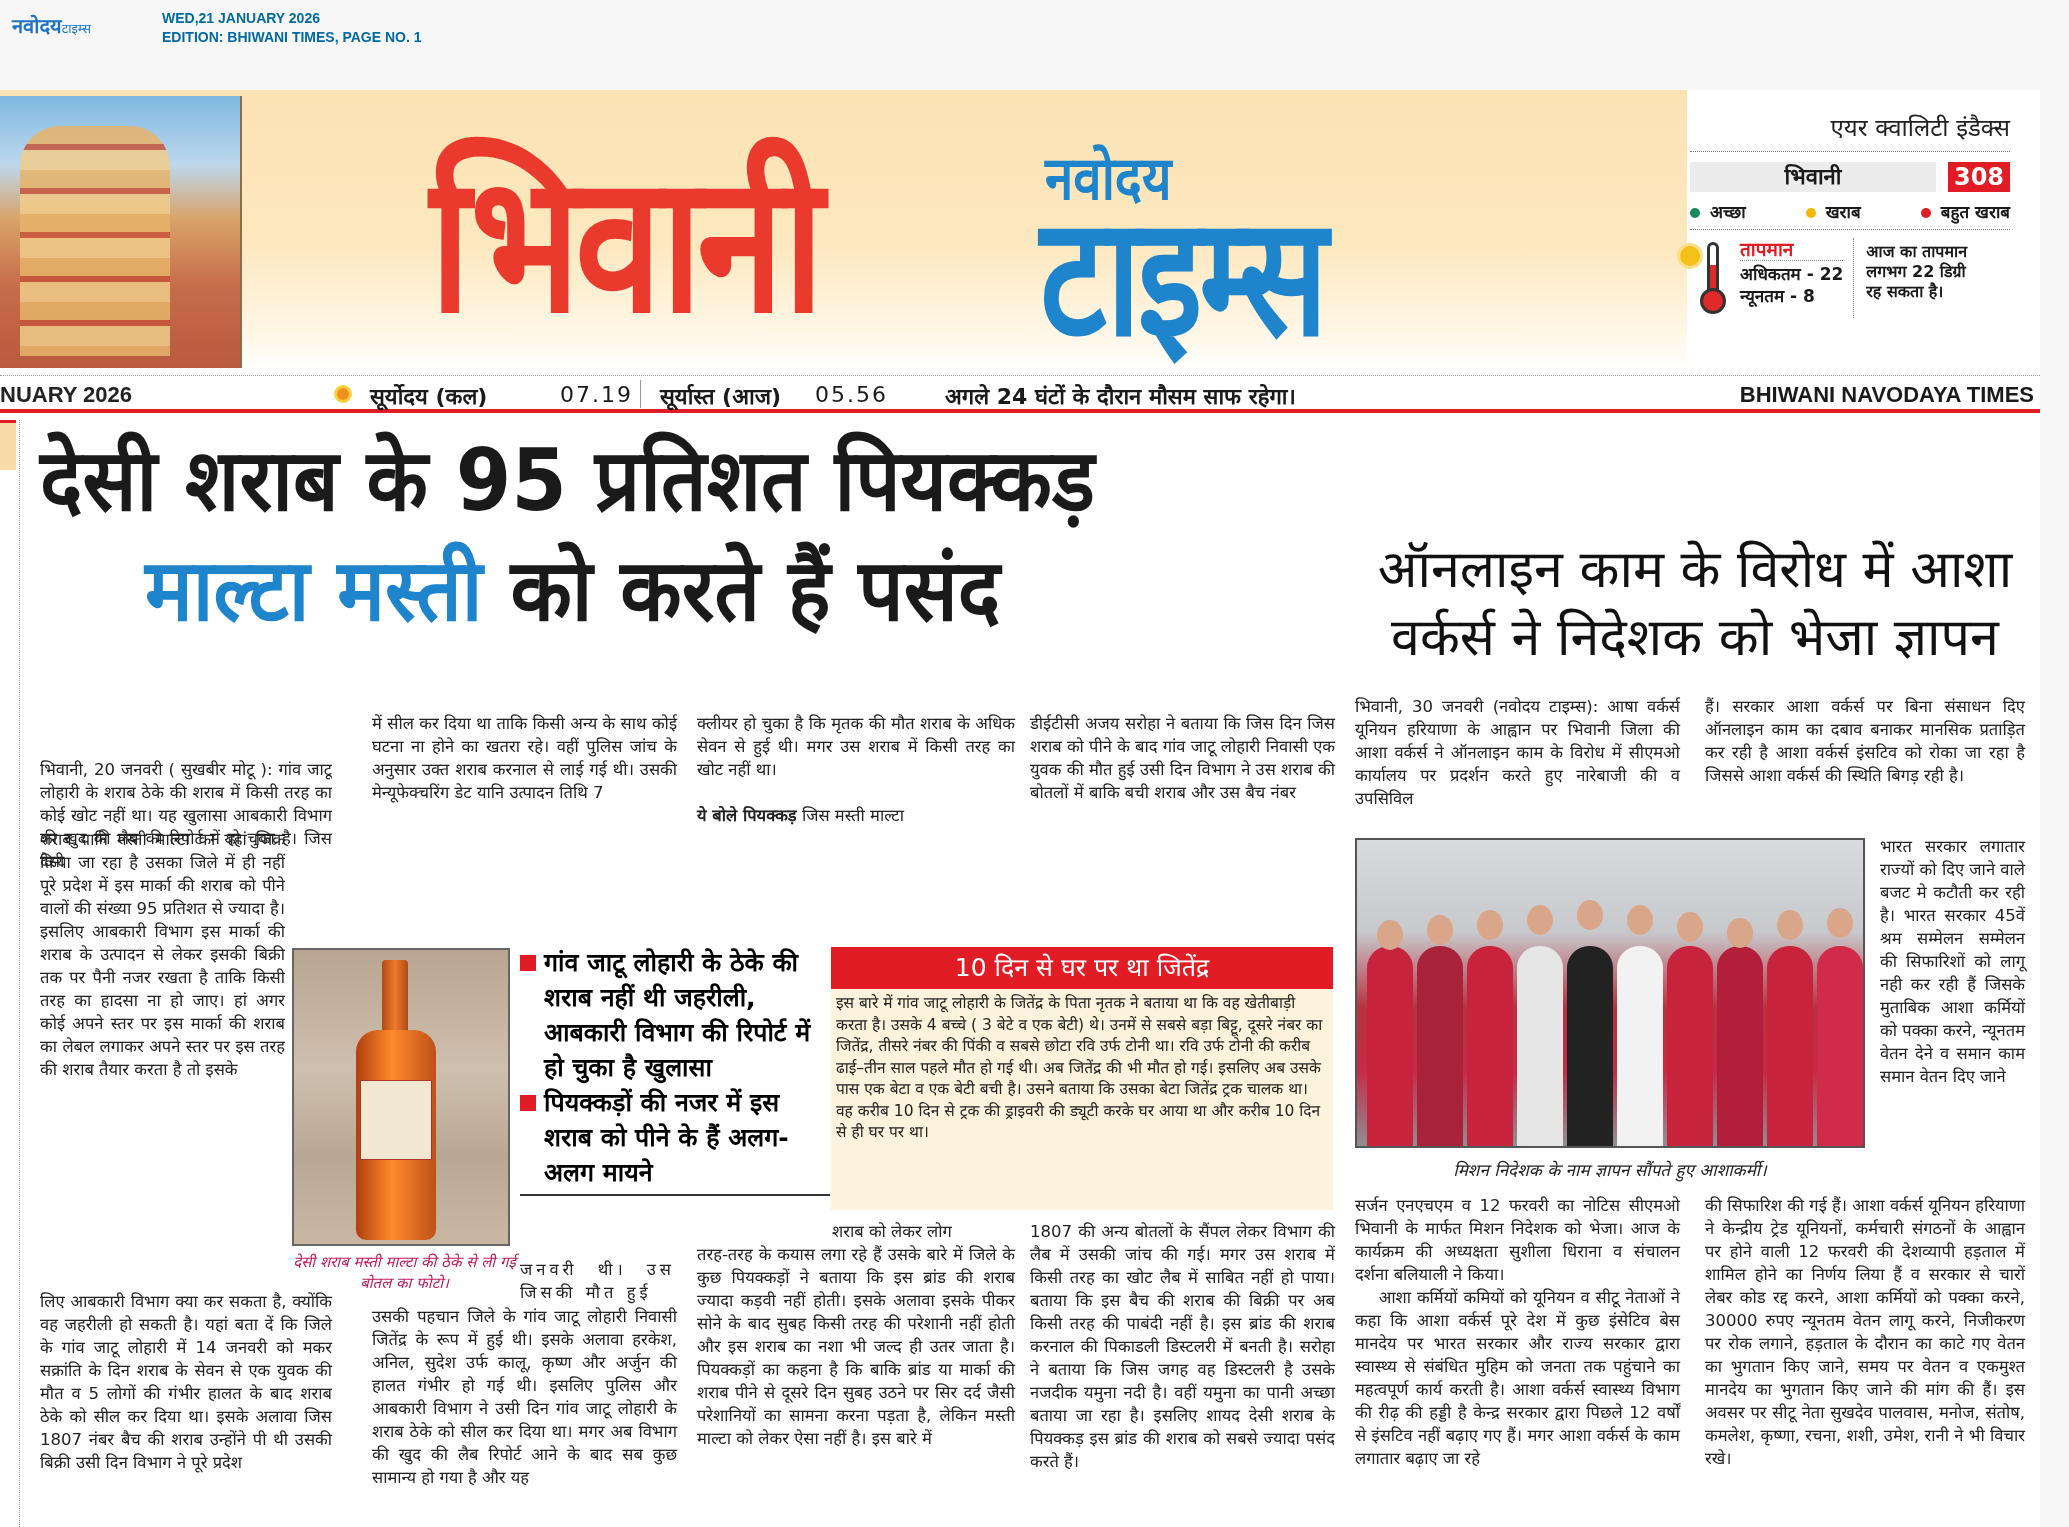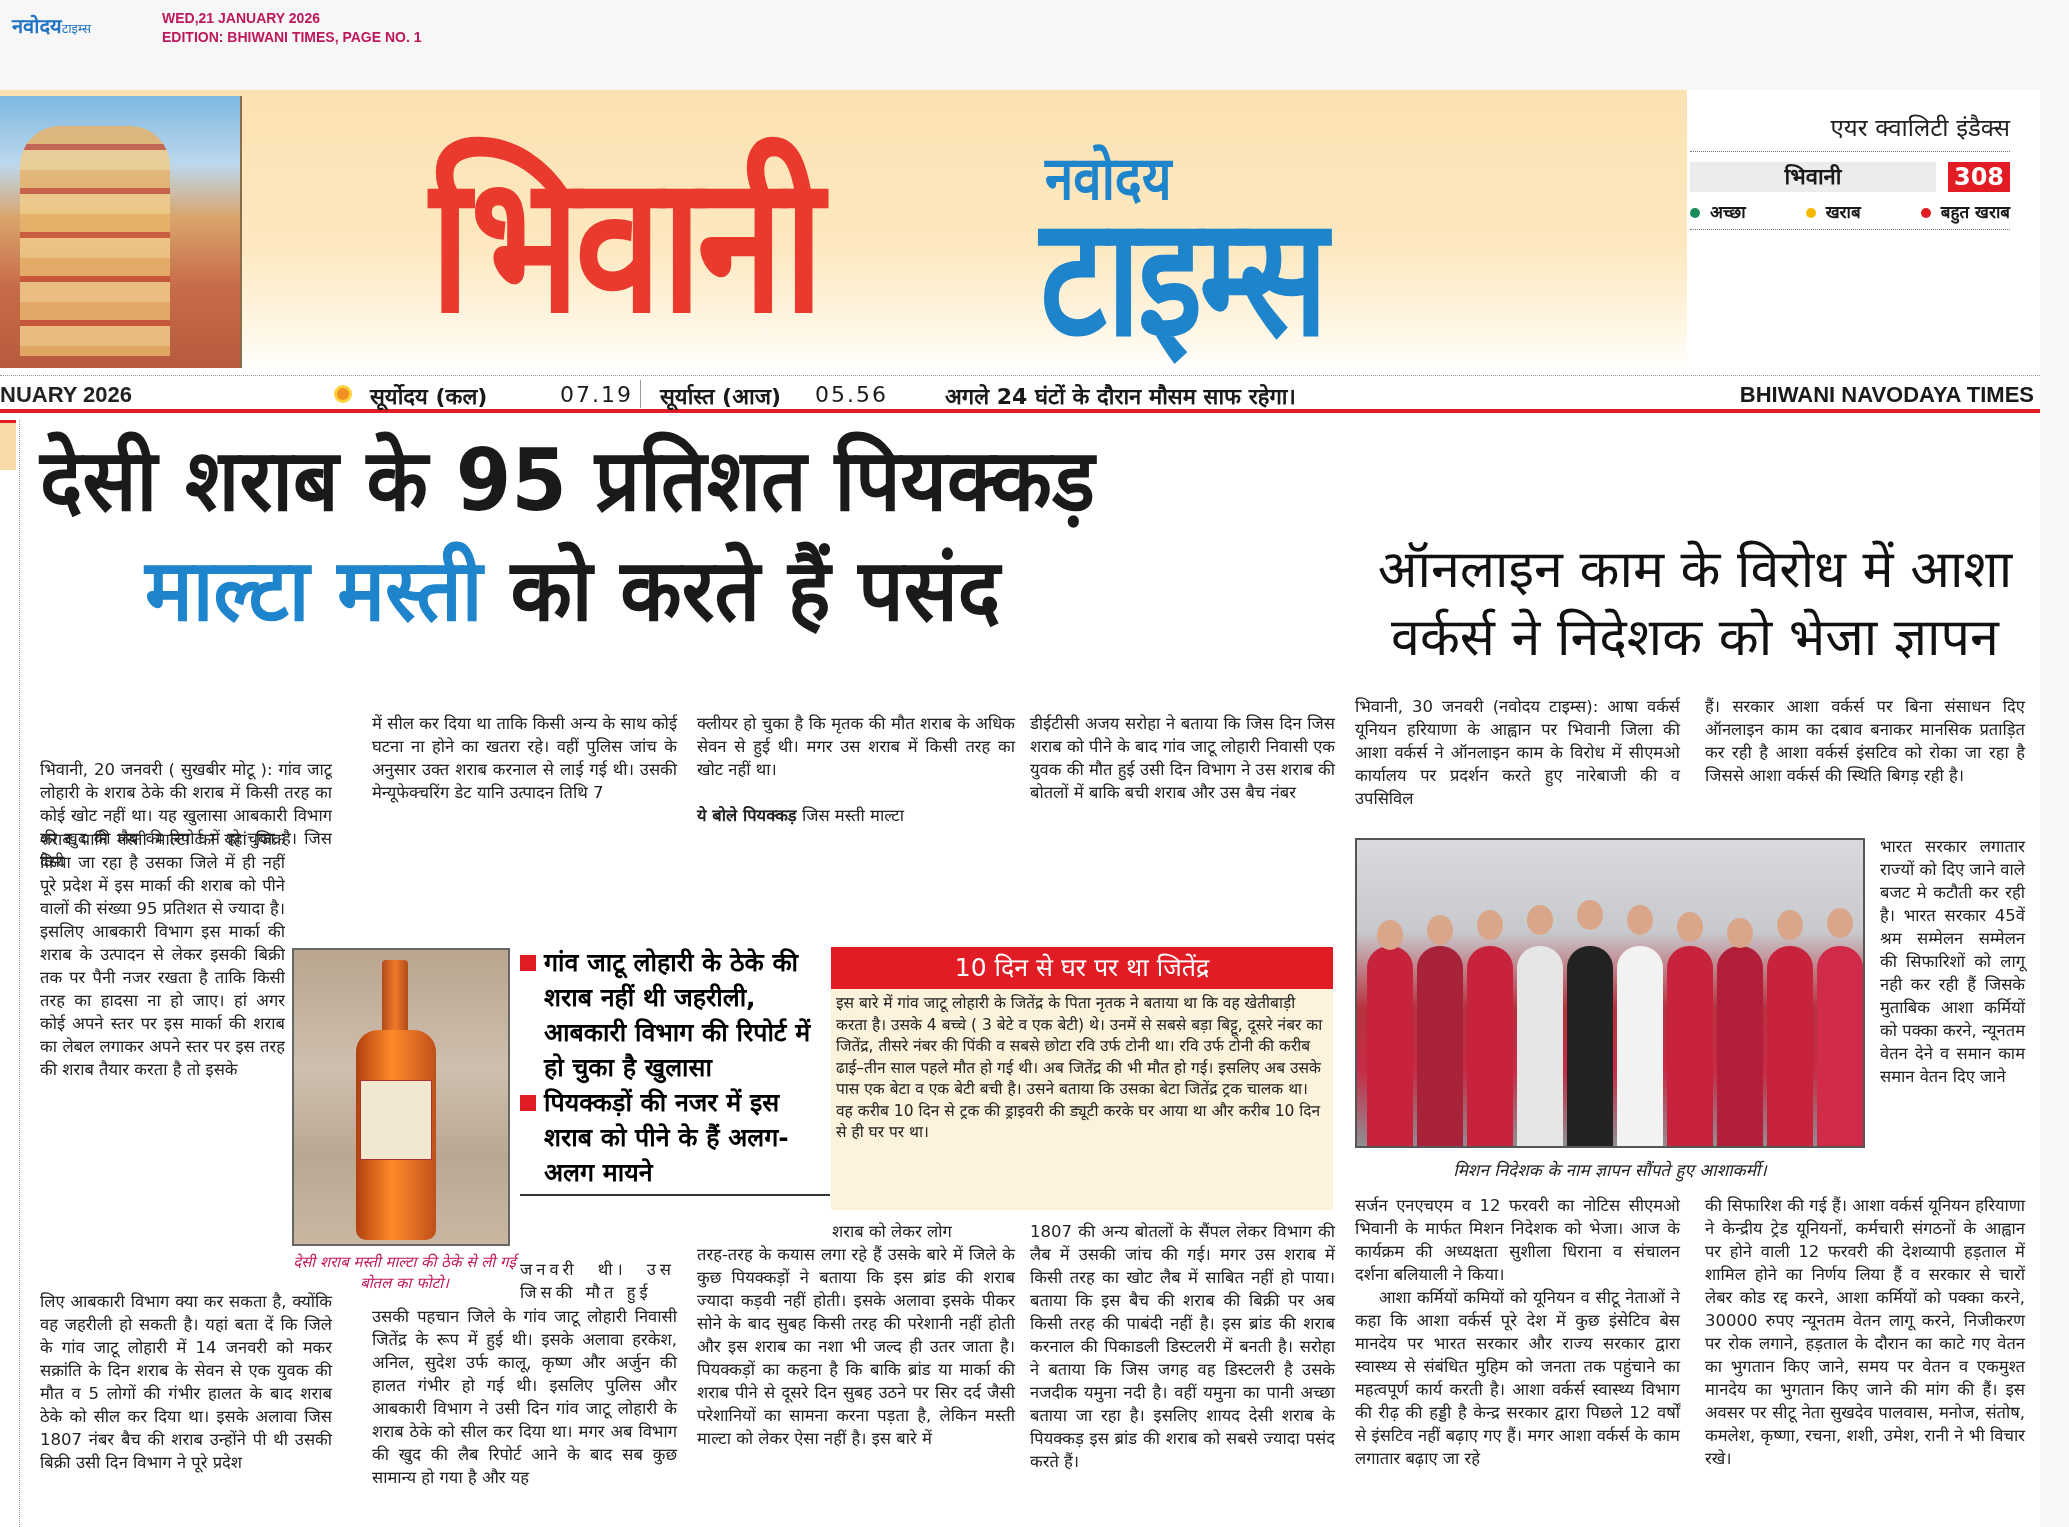--- a/index.html
+++ b/index.html
@@ -3,21 +3,21 @@
 <meta charset="utf-8">
 <style>
   * { box-sizing: border-box; margin: 0; padding: 0; }
   html, body { width: 2069px; height: 1527px; overflow: hidden; background: #f7f7f7; }
   body { font-family: "DejaVu Sans", "Liberation Sans", sans-serif; color: #1a1a1a; position: relative; }
 
   
   .topbar { position: absolute; left: 0; top: 0; width: 2069px; height: 60px; background: #f7f7f7; }
   .topbar .logo { position: absolute; left: 12px; top: 12px; font-weight: bold; font-size: 20px; color: #1f73c2; }
   .topbar .logo small { font-size: 13px; font-weight: normal; color: #1f73c2; }
-  .topbar .meta { position: absolute; left: 162px; top: 9px; font-family: "Liberation Sans", sans-serif; font-weight: bold; font-size: 14px; line-height: 19px; color: #be185d; }
+  .topbar .meta { position: absolute; left: 162px; top: 9px; font-family: "Liberation Sans", sans-serif; font-weight: bold; font-size: 14px; line-height: 19px; color: #0369a1; }
 
   
   .page { position: absolute; left: 0; top: 90px; width: 2040px; height: 1437px; background: #fff; overflow: hidden; }
   .right-margin { position: absolute; left: 2040px; top: 60px; width: 29px; height: 1467px; background: #f7f7f7; }
 
   
   .masthead { position: absolute; left: 0; top: 0; width: 1687px; height: 280px;
     background: linear-gradient(180deg, #fbe2b3 0%, #fde8bf 55%, #fff6e4 85%, #ffffff 100%); }
   .temple { position: absolute; left: 0; top: 6px; width: 242px; height: 272px;
     background: linear-gradient(180deg, #7fb8e0 0%, #bcd8ee 25%, #d9a46a 45%, #c76c4a 70%, #b85a3e 100%); border-right: 2px solid #8a6d4b; }
@@ -139,20 +139,37 @@
     <div class="aqi">
       <div class="aqi-title">एयर क्वालिटी इंडैक्स</div>
       <div class="aqi-row">
         <div class="aqi-city">भिवानी</div>
         <div class="aqi-val">308</div>
       </div>
       <div class="aqi-legend">
         <span><i class="dot" style="background:#1a8a5a"></i><b>अच्छा</b></span>
         <span><i class="dot" style="background:#f5b800"></i><b>खराब</b></span>
         <span><i class="dot" style="background:#e21c24"></i><b>बहुत खराब</b></span>
+      </div>
+      <div class="temp">
+        <div class="thermo">
+          <div class="sun"></div>
+            <div class="tube"></div>
+            <div class="bulb"></div>
+        </div>
+        <div class="temp-vals">
+          <div class="lbl">तापमान</div>
+          <div>अधिकतम - 22</div>
+          <div>न्यूनतम - 8</div>
+        </div>
+        <div class="temp-note">
+          <div>आज का तापमान</div>
+          <div>लगभग 22 डिग्री</div>
+          <div>रह सकता है।</div>
+        </div>
       </div>
     </div>
   </div>
 
   <div class="strip">
     <div class="date">NUARY 2026</div>
     <div class="sun-ico"></div>
     <div class="rise">सूर्योदय (कल)</div>
     <div class="rise-t">07.19</div>
     <div class="sep"></div>

